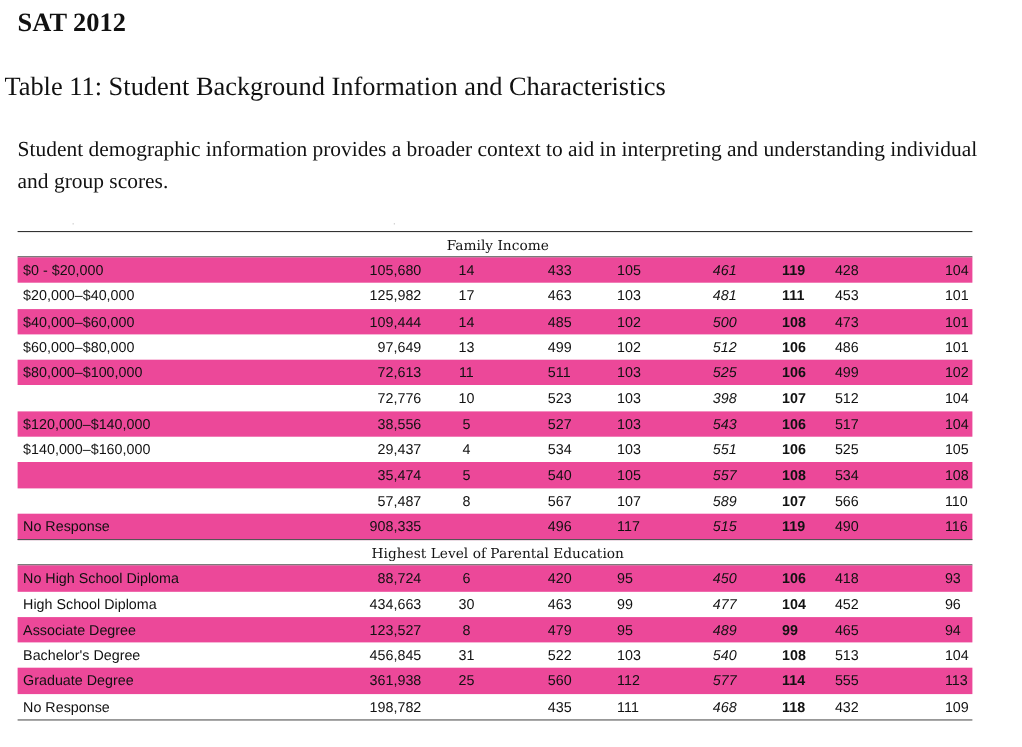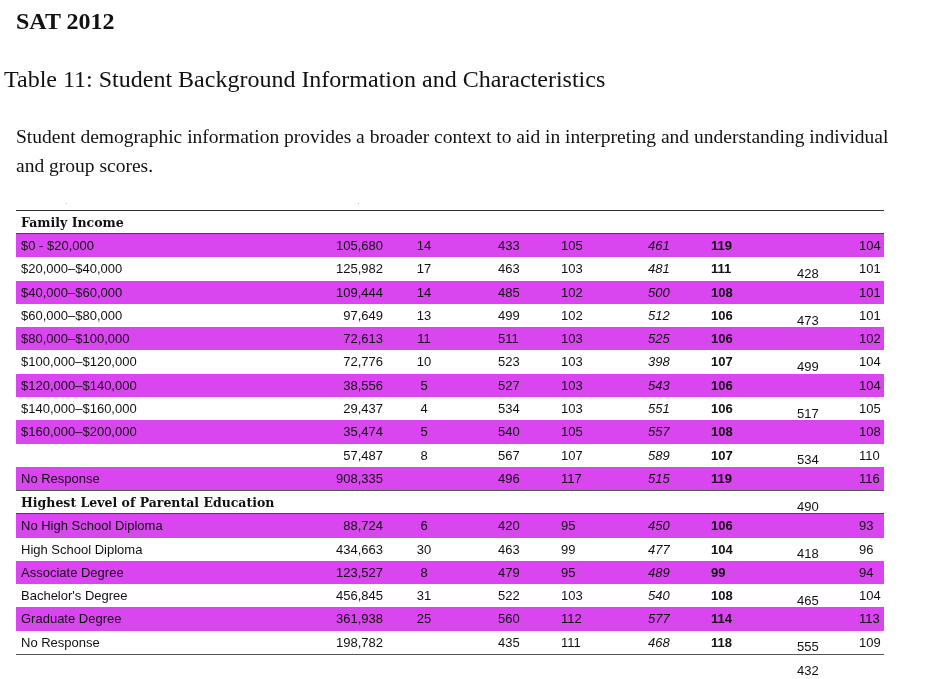--- a/index.html
+++ b/index.html
@@ -2,33 +2,33 @@
 <html><head>
 <meta charset="utf-8">
 <style>
   html, body { margin: 0; padding: 0; background: #ffffff; }
   body { width: 929px; height: 679px; position: relative; overflow: hidden; color: #111; }
   .doc-title { position: absolute; left: 16px; top: 8px; font-family: "Liberation Serif", serif; font-size: 24px; font-weight: bold; }
   .table-title { position: absolute; left: 4px; top: 66px; font-family: "Liberation Serif", serif; font-size: 24px; }
   .intro { position: absolute; left: 16px; top: 122px; width: 880px; font-family: "Liberation Serif", serif; font-size: 19.5px; line-height: 29px; }
   .tick { position: absolute; top: 203px; width: 1px; height: 1px; background: #bbb; }
   .tbl { position: absolute; left: 16px; top: 210px; width: 868px; border-top: 1.5px solid #333; }
-  .section-head { height: 22px; line-height: 24px; font-family: "DejaVu Serif", serif; font-weight: bold; font-size: 12.5px; padding-left: 5px; border-bottom: 1.5px solid #444; }
+  .section-head { height: 22px; line-height: 24px; font-family: "DejaVu Serif", serif; font-weight: normal; font-size: 12.5px; padding-left: 5px; border-bottom: 1.5px solid #444; text-align: center; }
   .row { position: relative; height: 23.3px; font-family: "Liberation Sans", sans-serif; font-size: 13px; }
-  .row.shade { background: #d946ef; }
+  .row.shade { background: #ec4899; }
   .row.last { border-bottom: 1.5px solid #555; }
   .cell { position: absolute; top: 0; line-height: 23.3px; white-space: nowrap; }
   .c-label { left: 5px; }
   .c-n { right: 501px; text-align: right; }
   .c-pct { left: 397px; width: 22px; text-align: center; }
   .c-r1 { left: 482px; }
   .c-r2 { left: 545px; }
   .c-m1 { left: 632px; font-style: italic; }
   .c-m2 { left: 695px; font-weight: bold; }
-  .c-w1 { left: 781px; margin-top: 28px; }
+  .c-w1 { left: 743px; }
   .c-w2 { left: 843px; }
 </style>
 </head>
 <body>
 
 <div class="doc-title">SAT 2012</div>
 <div class="table-title">Table 11: Student Background Information and Characteristics</div>
 <div class="intro">Student demographic information provides a broader context to aid in interpreting and understanding individual and group scores.</div>
 
 <div class="tick" style="left:66px"></div>
@@ -85,21 +85,20 @@
       <span class="cell c-n">72,613</span>
       <span class="cell c-pct">11</span>
       <span class="cell c-r1">511</span>
       <span class="cell c-r2">103</span>
       <span class="cell c-m1">525</span>
       <span class="cell c-m2">106</span>
       <span class="cell c-w1">499</span>
       <span class="cell c-w2">102</span>
     </div>
     <div class="row">
-      <span class="cell c-label">$100,000–$120,000</span>
       <span class="cell c-n">72,776</span>
       <span class="cell c-pct">10</span>
       <span class="cell c-r1">523</span>
       <span class="cell c-r2">103</span>
       <span class="cell c-m1">398</span>
       <span class="cell c-m2">107</span>
       <span class="cell c-w1">512</span>
       <span class="cell c-w2">104</span>
     </div>
     <div class="row shade">
@@ -118,21 +117,20 @@
       <span class="cell c-n">29,437</span>
       <span class="cell c-pct">4</span>
       <span class="cell c-r1">534</span>
       <span class="cell c-r2">103</span>
       <span class="cell c-m1">551</span>
       <span class="cell c-m2">106</span>
       <span class="cell c-w1">525</span>
       <span class="cell c-w2">105</span>
     </div>
     <div class="row shade">
-      <span class="cell c-label">$160,000–$200,000</span>
       <span class="cell c-n">35,474</span>
       <span class="cell c-pct">5</span>
       <span class="cell c-r1">540</span>
       <span class="cell c-r2">105</span>
       <span class="cell c-m1">557</span>
       <span class="cell c-m2">108</span>
       <span class="cell c-w1">534</span>
       <span class="cell c-w2">108</span>
     </div>
     <div class="row">

